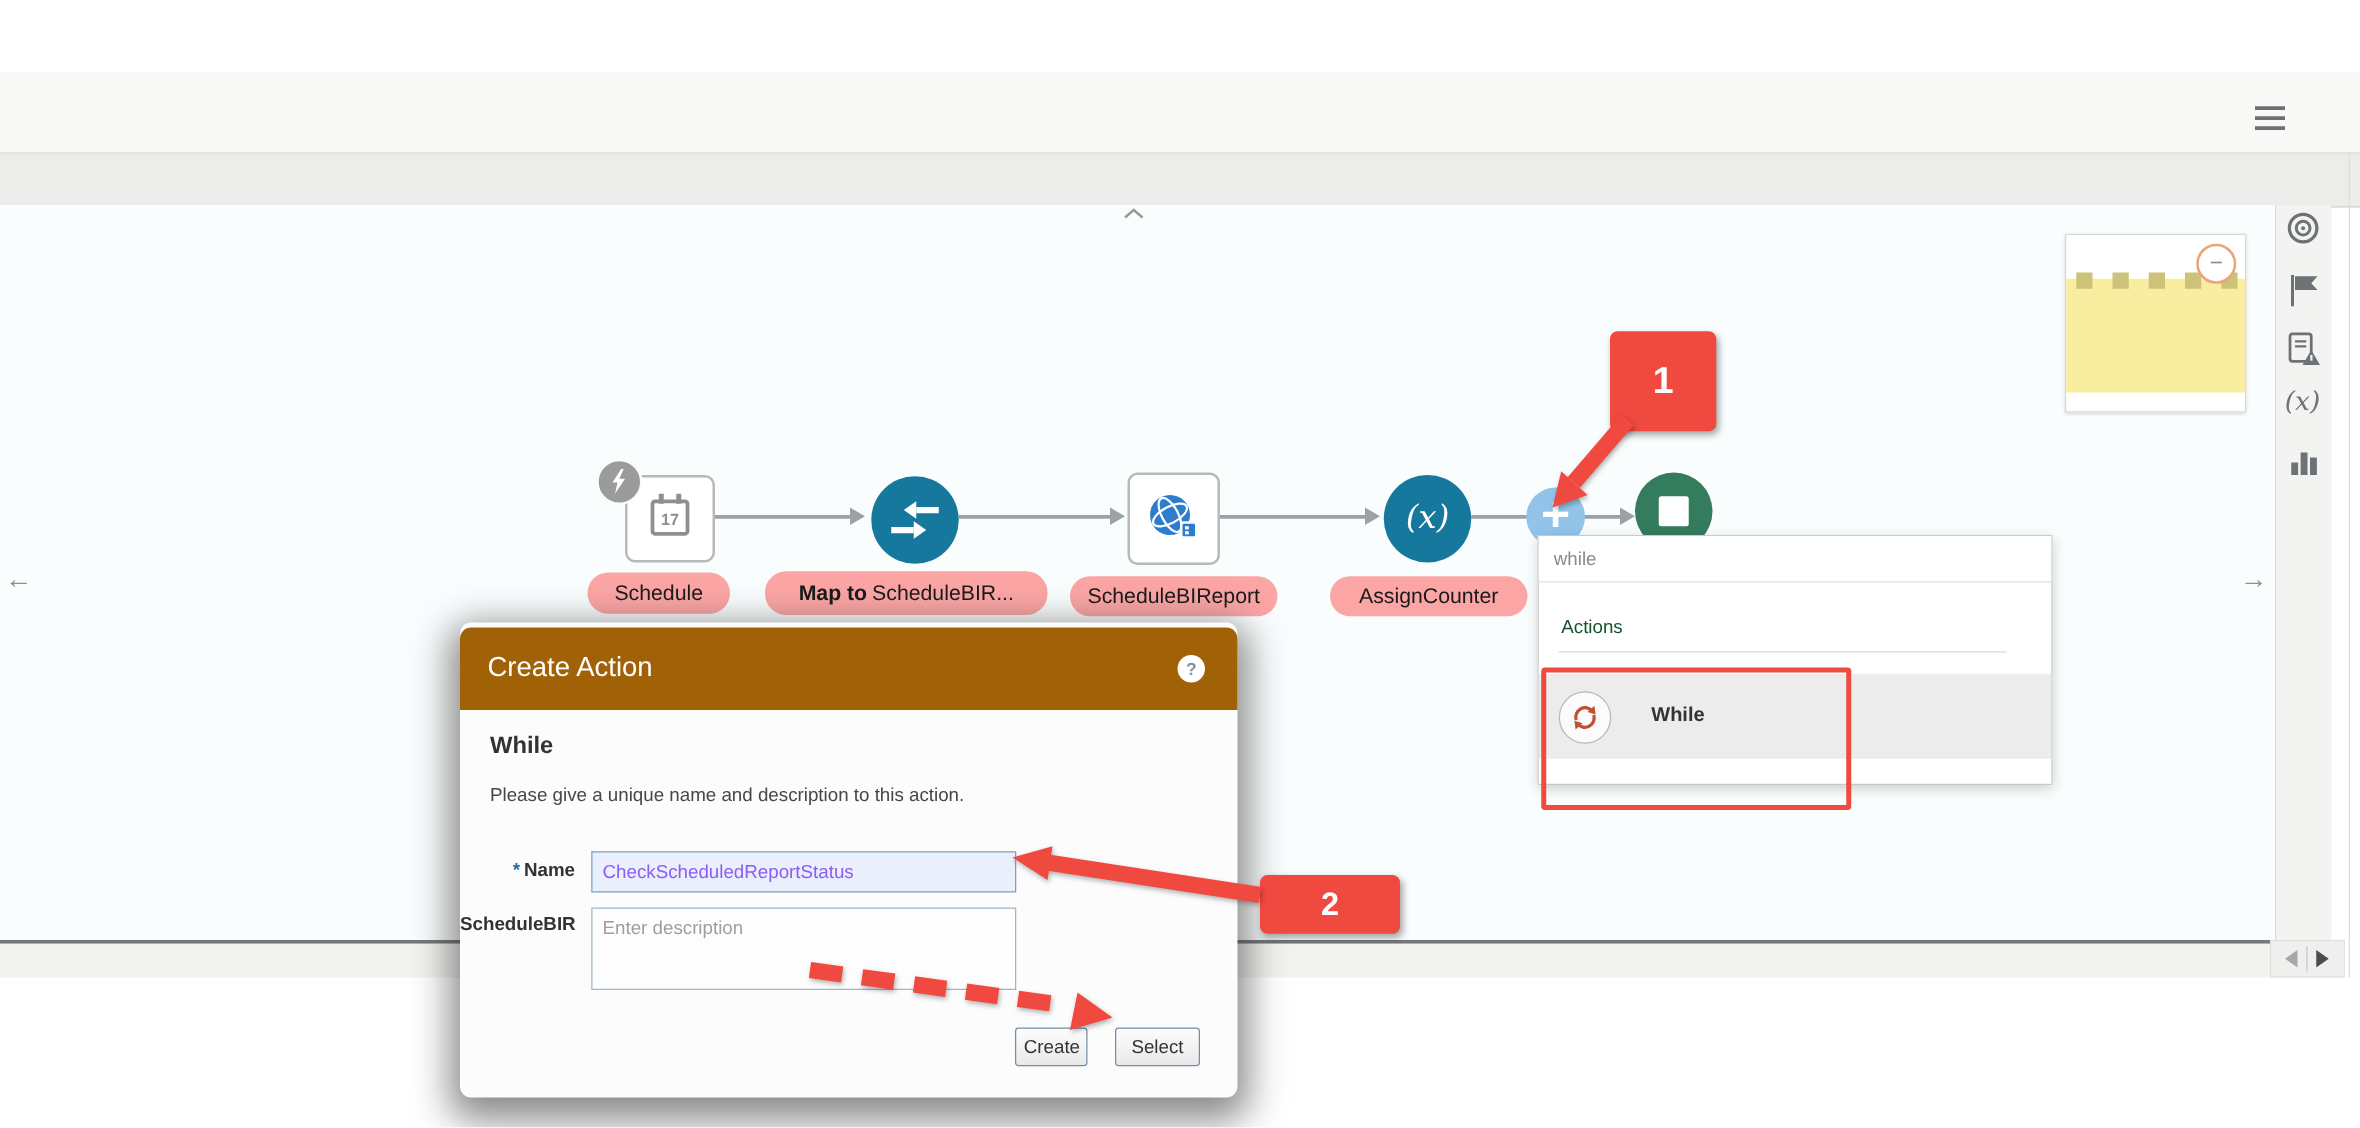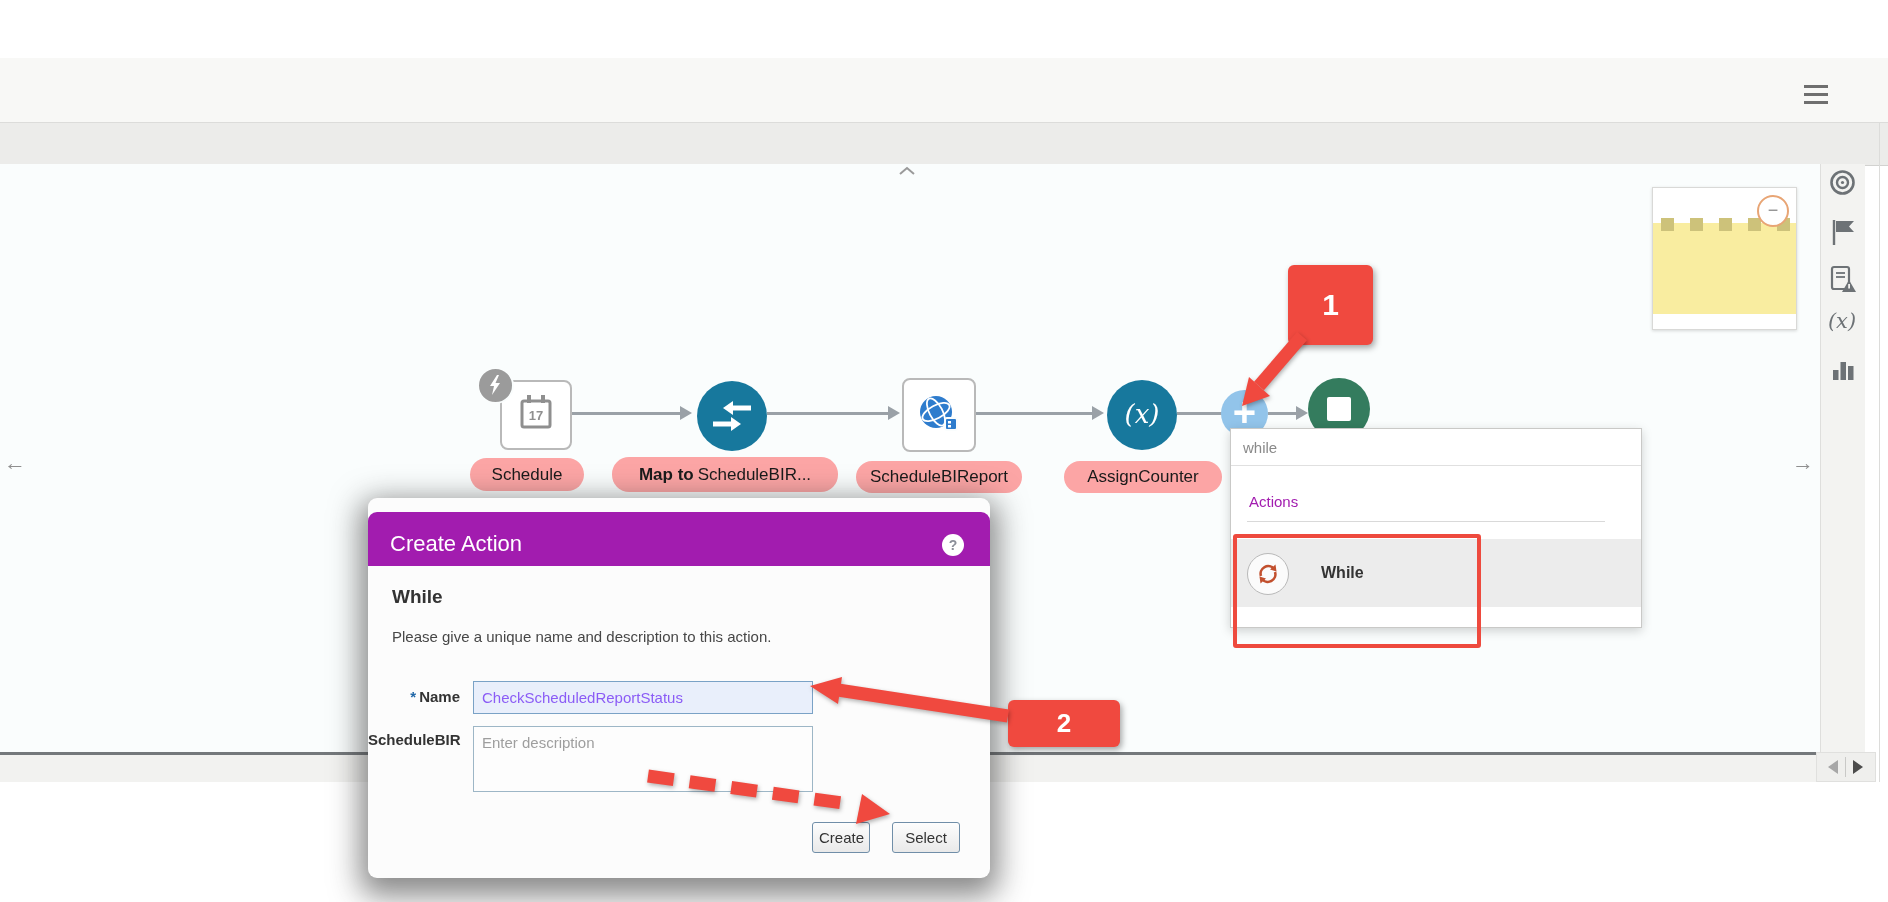--- a/index.html
+++ b/index.html
@@ -51,35 +51,35 @@
   .teal{background:#17789d;}
   .plusnode{background:#92c4ea;color:#fff;font-size:40px;font-weight:bold;text-align:center;line-height:44px;cursor:pointer;}
   .endnode{background:#347c5e;}
   .xglyph{color:#fff;font-family:"DejaVu Serif",serif;font-style:italic;font-size:26px;
           text-align:center;line-height:68px;}
   
   .dropdown{left:1230px;top:428px;width:410px;height:198px;background:#fff;border:1px solid #c9c9c7;
             box-shadow:0 3px 10px rgba(0,0,0,.18);z-index:30;}
   .dd-search{width:100%;height:37px;border:none;border-bottom:1px solid #e0e0e0;box-sizing:border-box;
              padding:0 12px;font-size:15px;color:#8a8a8a;font-family:inherit;outline:none;background:#fff;}
-  .dd-section{left:18px;top:64px;font-size:15px;color:#a21caf;}
+  .dd-section{left:18px;top:64px;font-size:15px;color:#14532d;}
   .dd-div{left:16px;top:92px;width:358px;height:1px;background:#d9d9d9;}
   .dd-row{left:0;top:110px;width:410px;height:68px;background:#ececec;cursor:pointer;}
   .dd-icon-circle{left:16px;top:14px;width:40px;height:40px;border-radius:50%;
                   border:1px solid #b9b9b9;background:#fbfbfb;}
   .dd-row-label{left:90px;top:0;font-size:16px;font-weight:bold;color:#333;line-height:68px;}
   
   .redbox-outline{border:4px solid #ee4a3e;border-radius:3px;z-index:40;}
   .stepbadge{background:#f0493f;border-radius:6px;color:#fff;font-weight:bold;text-align:center;
              box-shadow:2px 3px 6px rgba(0,0,0,.35);z-index:60;}
   .ann{z-index:60;filter:drop-shadow(1px 2px 2px rgba(0,0,0,.3));}
   
   .dialog{left:368px;top:498px;width:622px;height:380px;background:#fcfcfc;border-radius:9px;
           box-shadow:0 10px 30px 8px rgba(40,40,40,.55);z-index:50;}
-  .dlg-header{left:0;top:14px;width:622px;height:54px;background:#a21caf;border-radius:9px 9px 0 0;}
+  .dlg-header{left:0;top:4px;width:622px;height:66px;background:#a16207;border-radius:9px 9px 0 0;}
   .dlg-title{left:22px;top:19px;font-size:22px;color:#fff;}
   .dlg-help{left:574px;top:22px;width:22px;height:22px;border-radius:50%;background:#fff;color:#8b8f99;
             font-size:14px;font-weight:bold;text-align:center;line-height:22px;cursor:pointer;}
   .dlg-heading{left:24px;top:88px;font-size:19px;font-weight:bold;color:#333;}
   .dlg-instr{left:24px;top:130px;font-size:15px;color:#474747;}
   .dlg-label{font-size:15px;font-weight:bold;color:#333;text-align:right;width:92px;}
   .req{color:#2268a8;font-weight:bold;margin-right:3px;}
   .dlg-input{left:105px;top:183px;width:340px;height:33px;background:#e9effb;border:1px solid #7aa2c6;
              box-sizing:border-box;padding:0 8px;font-size:15px;color:#8b5cf6;font-family:inherit;}
   .dlg-textarea{left:105px;top:228px;width:340px;height:66px;background:#fdfdfd;border:1px solid #9db6c6;

